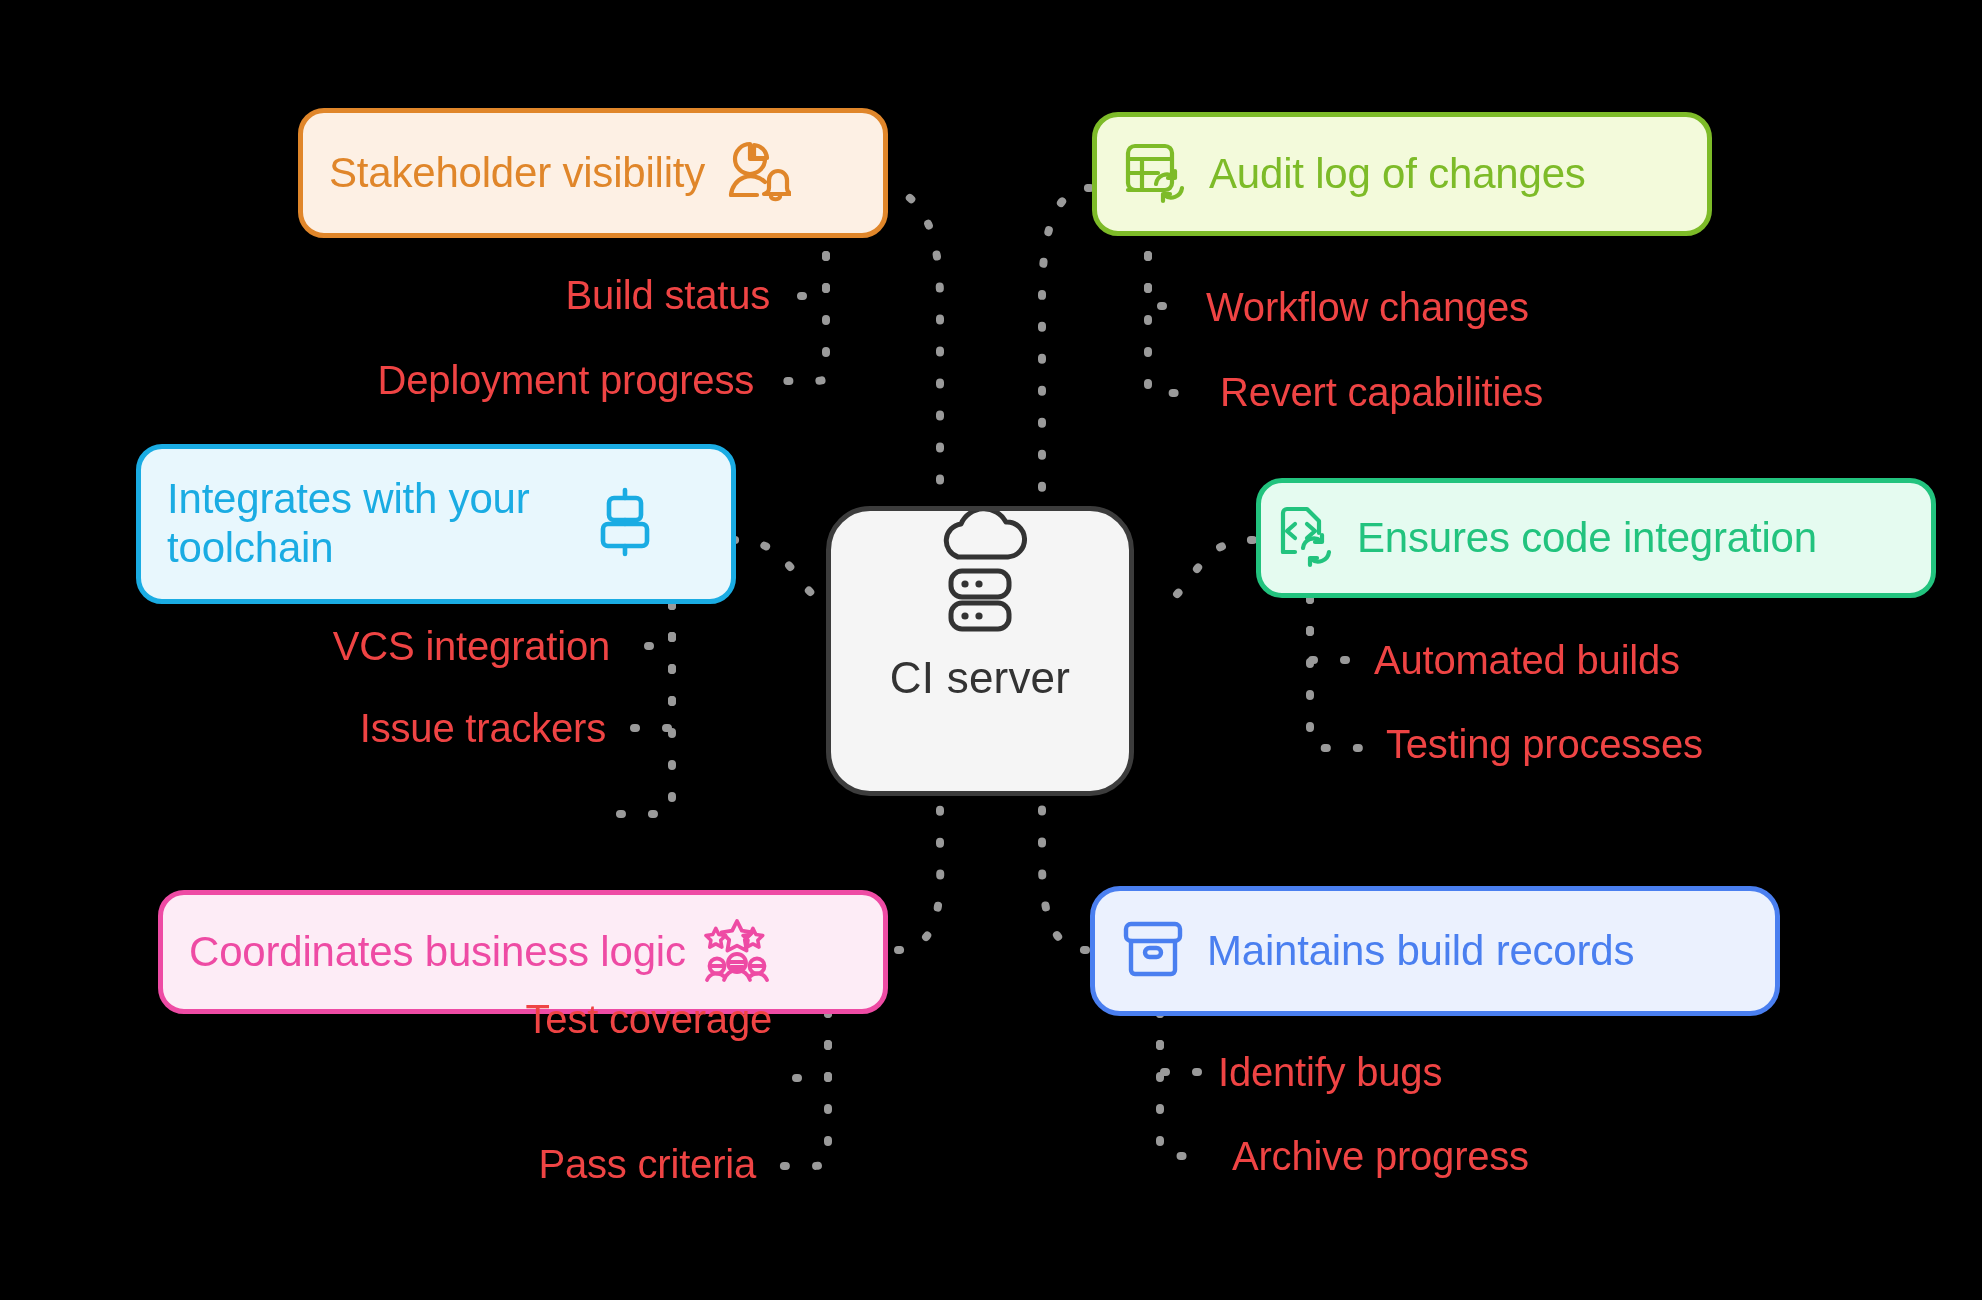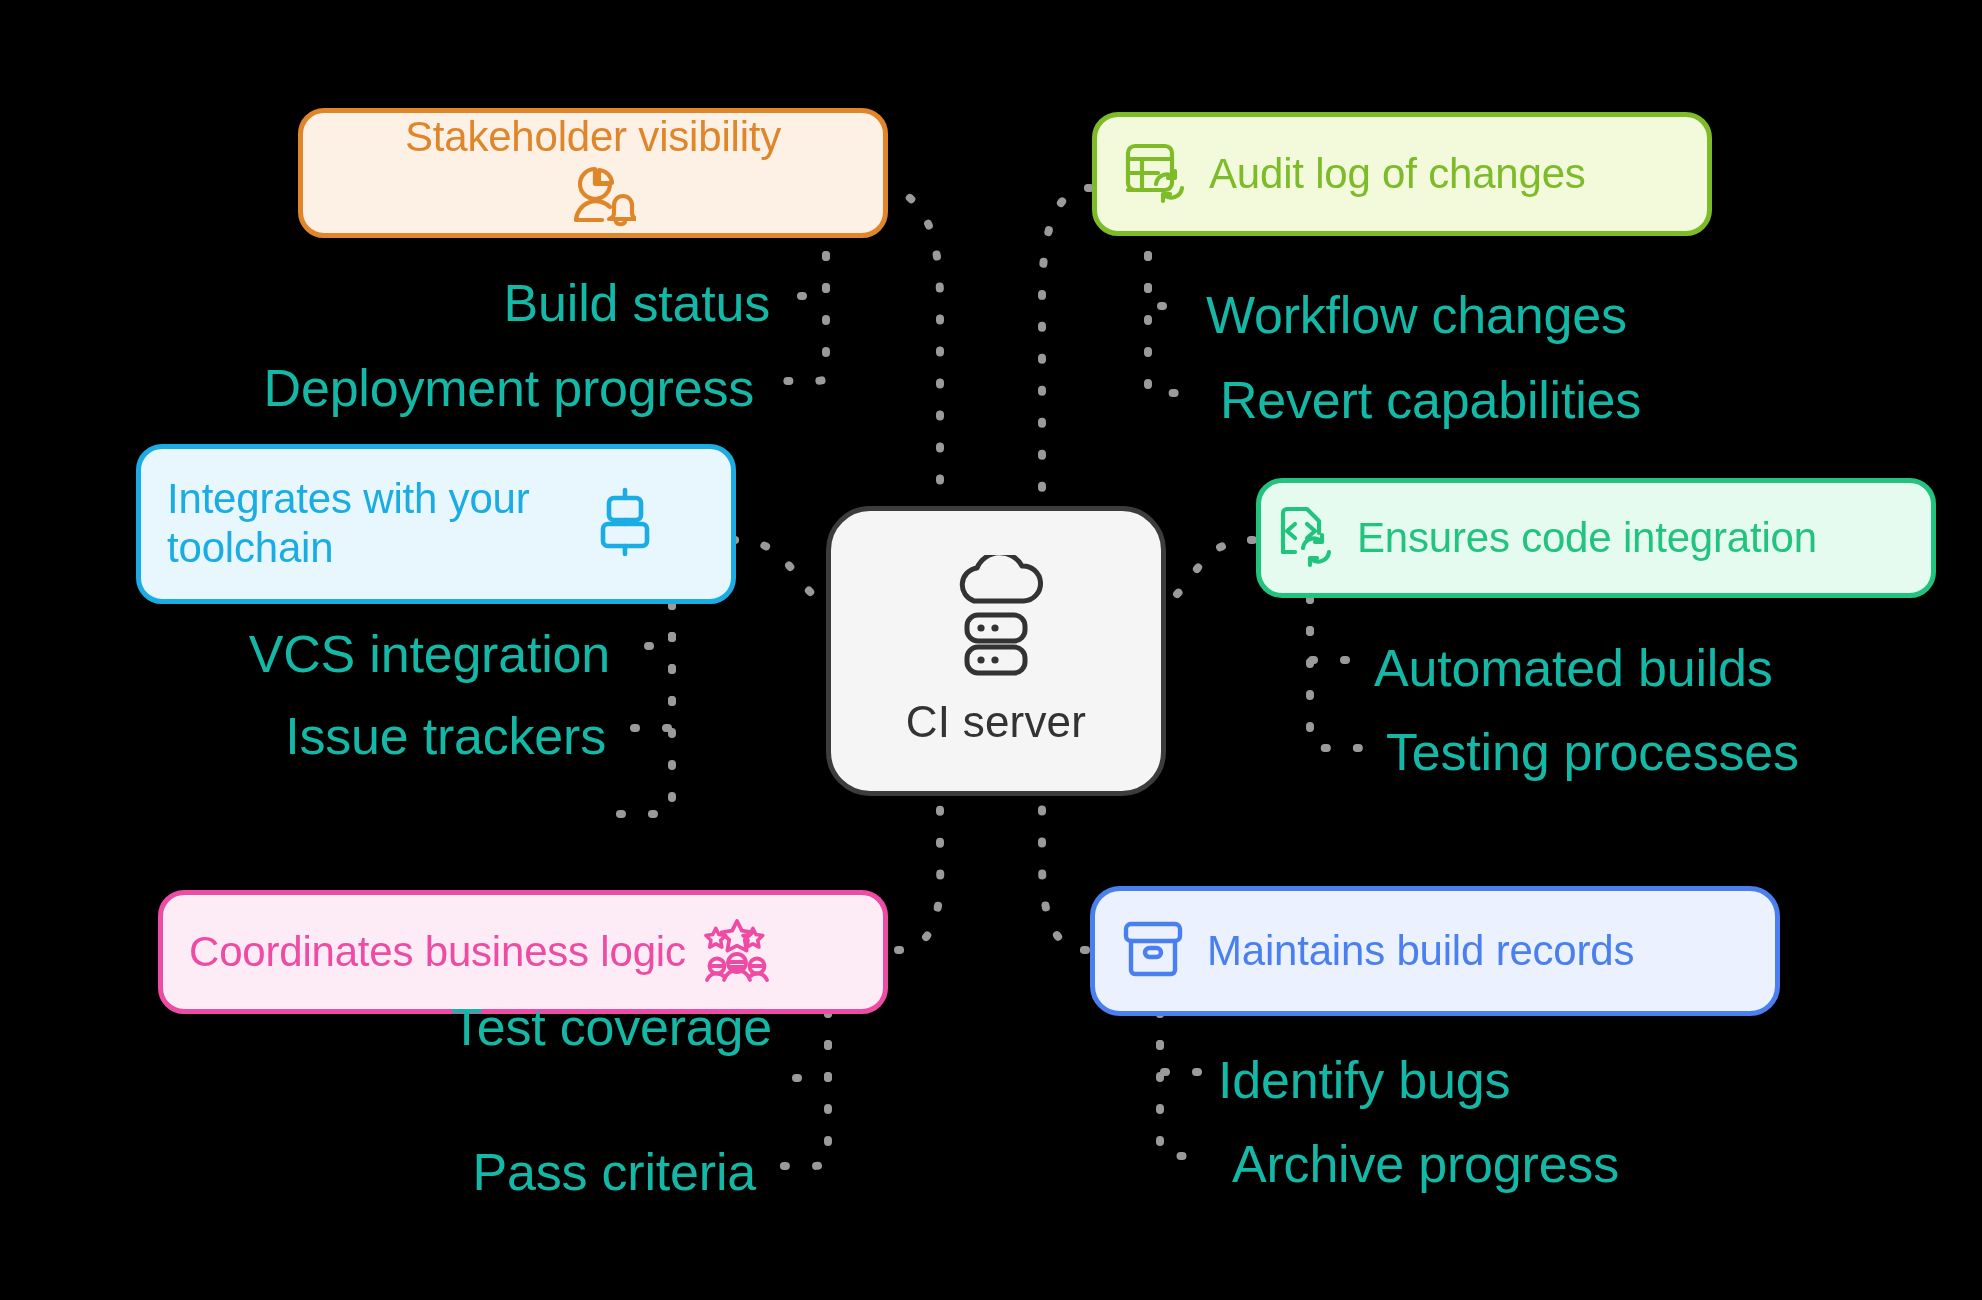--- a/index.html
+++ b/index.html
@@ -47,43 +47,43 @@
   .node.icon-right .ic { order: 2; margin-left: 18px; }
   .node.icon-right .label { order: 1; }
   .node.icon-left .ic { order: 1; margin-right: 22px; }
   .node.icon-left .label { order: 2; }
 
   
   #center {
     position: absolute;
     left: 826px;
     top: 506px;
-    width: 340px;
+    width: 308px;
     height: 290px;
     box-sizing: border-box;
     background: #F5F5F5;
     border: 5px solid #3C3C3C;
     border-radius: 44px;
     display: flex;
     flex-direction: column;
     align-items: center;
-    justify-content: center;
+    justify-content: flex-start;
   }
   #center .ctext {
     margin-top: 16px;
     font-size: 44px;
     color: #333333;
     letter-spacing: 0.2px;
   }
 
   
   .leaf {
     position: absolute;
-    font-size: 52px;
-    color: #14b8a6;
+    font-size: 40px;
+    color: #ef4444;
     white-space: nowrap;
     letter-spacing: -0.2px;
   }
   .leaf.r { text-align: right; }
 </style>
 </head>
 <body>
 
 <div id="stage">
 
@@ -131,21 +131,21 @@
         <rect x="22" y="92" width="58" height="26" rx="11"></rect>
         <circle cx="36" cy="73" r="3.6" fill="#333333" stroke="none"></circle>
         <circle cx="50" cy="73" r="3.6" fill="#333333" stroke="none"></circle>
         <circle cx="36" cy="105" r="3.6" fill="#333333" stroke="none"></circle>
         <circle cx="50" cy="105" r="3.6" fill="#333333" stroke="none"></circle>
       </svg>
     </span>
     <span class="ctext">CI server</span>
   </div>
 
-  <div class="node icon-right" style="left:298px; top:108px; width:590px; height:130px; background:#FDF0E4; border-color:#E0862A;flex-direction:column;">
+  <div class="node icon-right" style="left:298px; top:108px; width:590px; height:130px; background:#FDF0E4; border-color:#E0862A;">
     <span class="ic">
       <svg width="68" height="68" viewBox="0 0 68 68" fill="none" stroke="#E0862A" stroke-width="4.2" stroke-linecap="round" stroke-linejoin="round">
         <path d="M27 7 a15 15 0 1 0 15 15 h-15 Z"></path>
         <path d="M31 8 a14 14 0 0 1 13 13 h-13 Z"></path>
         <path d="M8 58 a20 20 0 0 1 34 -13"></path>
         <path d="M8 58 h26"></path>
         <path d="M41 57 a6 6 0 0 0 5 -6 v-8 a9 9 0 0 1 18 0 v8 a6 6 0 0 0 5 6 Z"></path>
         <path d="M48 60 a5 4 0 0 0 9 0"></path>
       </svg>
     </span>

